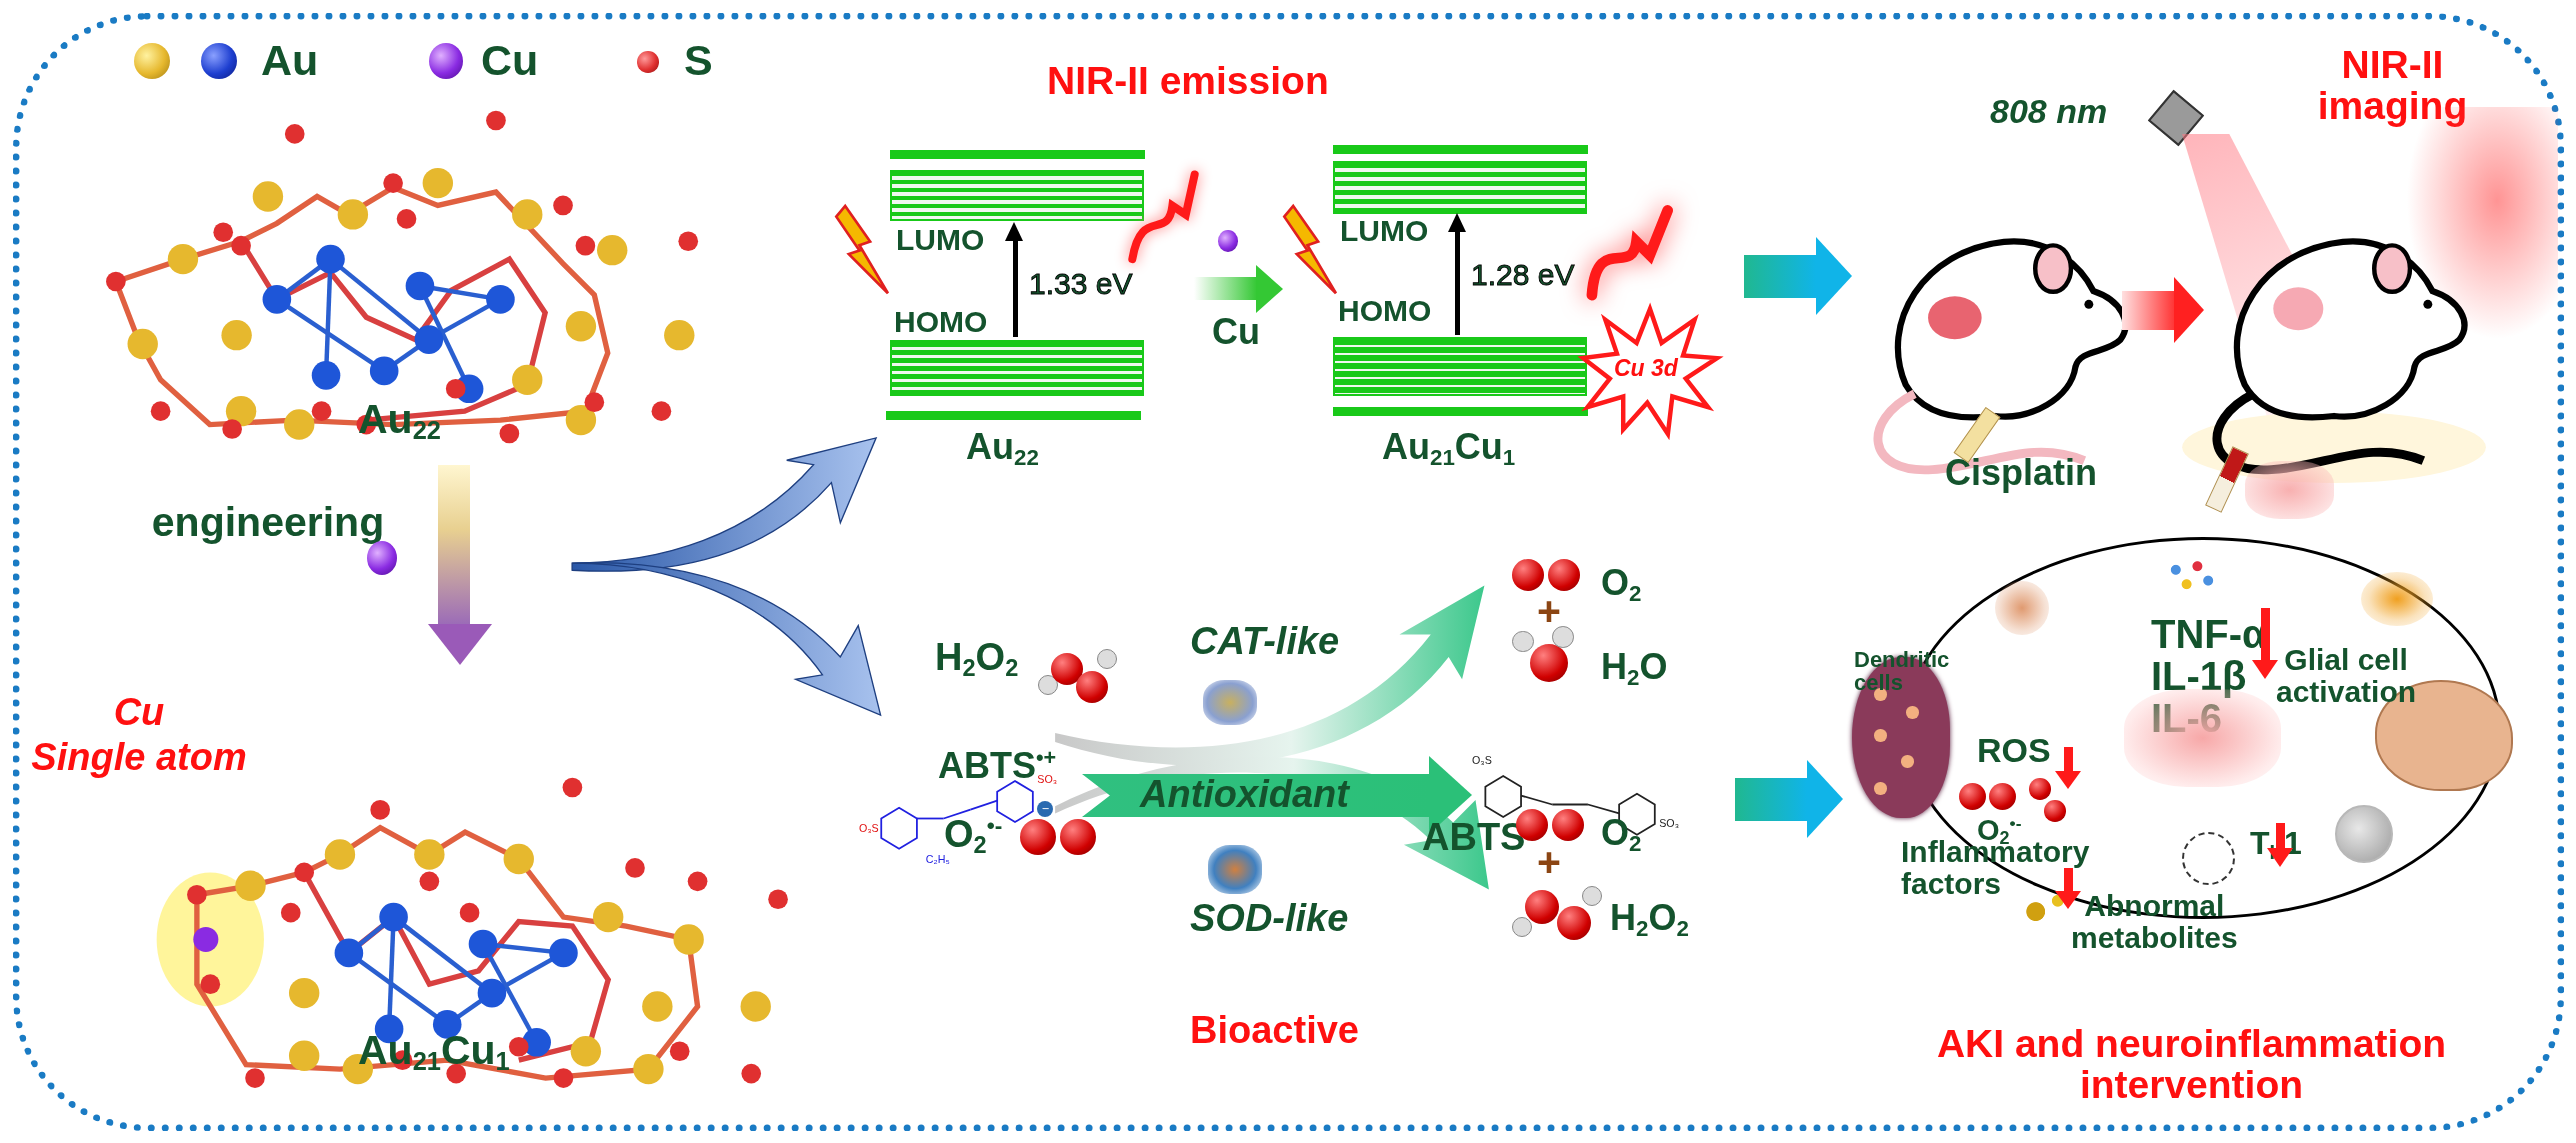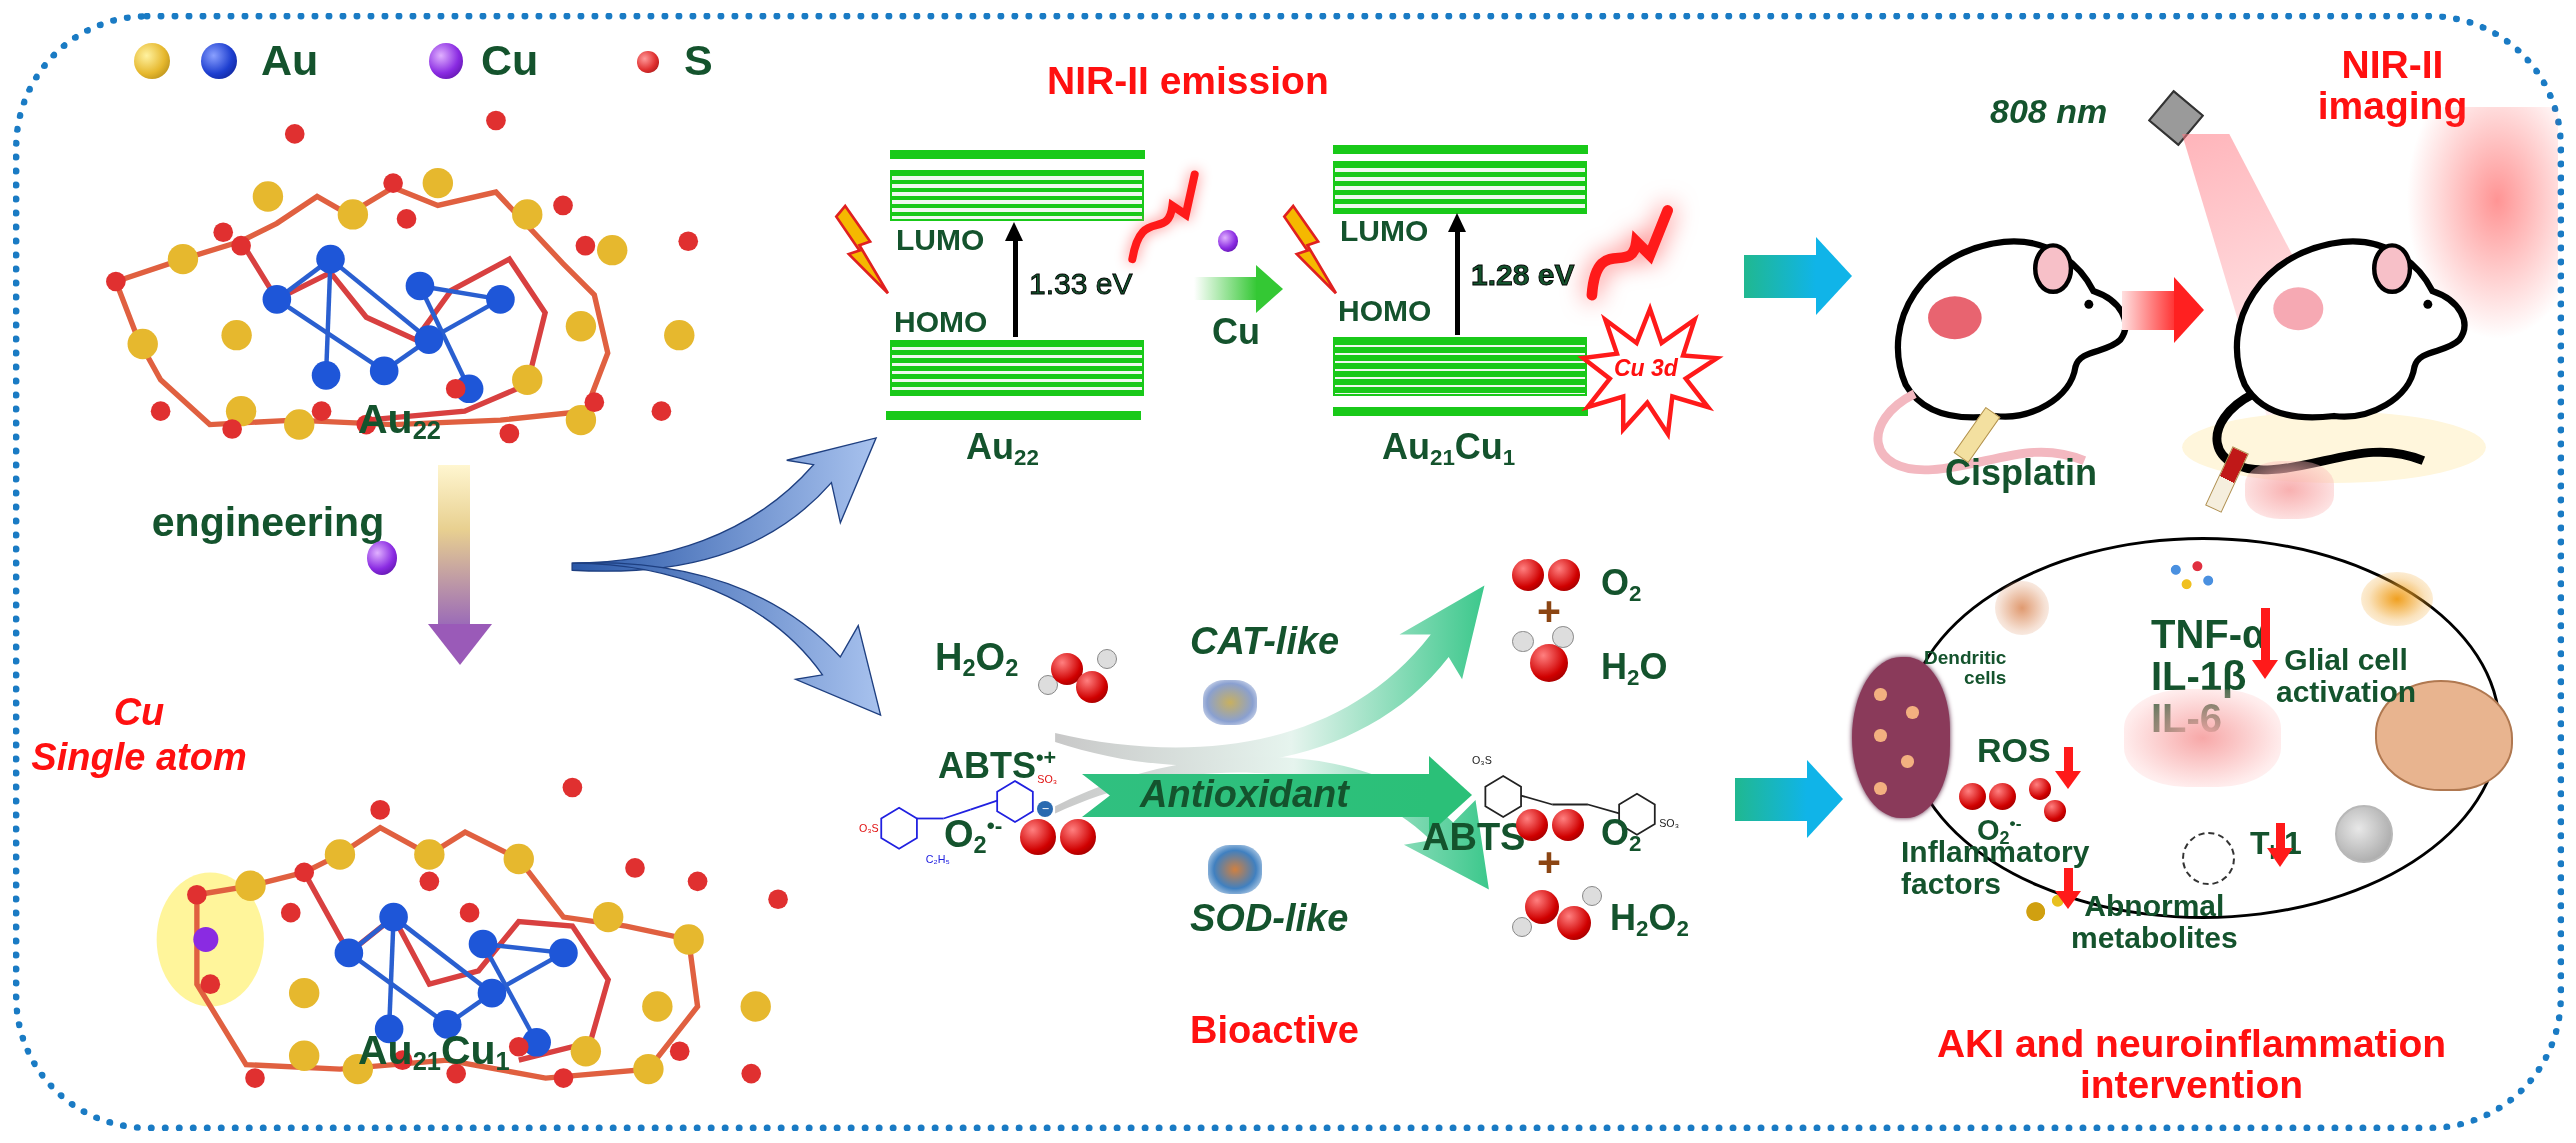--- a/index.html
+++ b/index.html
@@ -215,21 +215,21 @@
 
 <div>
   <div class="abs" style="left:1333px;top:145px;width:255px;height:9px;background:#19c919;"></div>
   <div class="abs" style="left:1333px;top:161px;width:250px;height:49px;background:repeating-linear-gradient(#19c919 0 5.4px,#f0f8f0 5.4px 9px);border:2.7px solid #19c919;"></div>
   <div class="abs" style="left:1333px;top:337px;width:250px;height:55px;background:repeating-linear-gradient(#19c919 0 6.3px,#f0f8f0 6.3px 8px);border:2.7px solid #19c919;"></div>
   <div class="abs" style="left:1333px;top:407px;width:255px;height:9px;background:#19c919;"></div>
   <div class="lbl" style="left:1340px;top:215px;font-size:30px;">LUMO</div>
   <div class="lbl" style="left:1338px;top:295px;font-size:30px;">HOMO</div>
   <div class="abs" style="left:1455px;top:228px;width:5.4px;height:107px;background:#000;"></div>
   <div class="abs" style="left:1448px;top:213px;width:0;height:0;border-left:9.8px solid transparent;border-right:9.8px solid transparent;border-bottom:19.7px solid #000;"></div>
-  <div class="lbl" style="left:1471px;top:259px;font-size:30px;font-weight:bold;-webkit-text-stroke:0.9px #000;">1.28 eV</div>
+  <div class="lbl" style="left:1471px;top:259px;font-size:30px;font-weight:normal;-webkit-text-stroke:0.9px #000;">1.28 eV</div>
   <div class="lbl" style="left:1382px;top:428px;font-size:36px;">
     <span>Au</span><sub>21</sub><span>Cu</span><sub>1</sub>
   </div>
   <svg style="left:1284px;top:206px;" width="54" height="89" viewBox="0 0 60 100">
     <polygon points="10,0 38,40 26,44 58,98 14,54 26,50 0,12" fill="#f5b800" stroke="#e02020" stroke-width="3"></polygon>
   </svg>
   <svg style="left:1583px;top:206px;" width="98" height="98" viewBox="0 0 110 110">
     <path d="M10,100 C15,30 55,80 60,40 L75,55 L95,5" fill="none" stroke="#ff1a1a" stroke-width="12" stroke-linecap="round" style="filter:drop-shadow(0 0 14px #ff6060);"></path>
   </svg>
   <svg style="left:1583px;top:309px;" width="134" height="125" viewBox="0 0 150 140">
@@ -369,21 +369,21 @@
   <div class="abs" style="left:54px;top:49px;width:12.5px;height:12.5px;border-radius:50%;background:#f3b080;"></div>
   <div class="abs" style="left:22.4px;top:72px;width:12.5px;height:12.5px;border-radius:50%;background:#f3b080;"></div>
   <div class="abs" style="left:49px;top:98px;width:12.5px;height:12.5px;border-radius:50%;background:#f3b080;"></div>
   <div class="abs" style="left:22.4px;top:125px;width:12.5px;height:12.5px;border-radius:50%;background:#f3b080;"></div>
 </div>
 <div class="abs" style="left:2375px;top:680px;width:134px;height:107px;border-radius:50% 55% 45% 50%;background:#e8b48f;border:2.7px solid #b07850;"></div>
 <div class="abs" style="left:1995px;top:581px;width:54px;height:54px;border-radius:50%;background:radial-gradient(#e09a70,rgba(224,154,112,0.3) 60%,rgba(255,255,255,0));"></div>
 <div class="abs" style="left:2361px;top:572px;width:72px;height:54px;border-radius:50%;background:radial-gradient(#f0a020,rgba(240,160,32,0.3) 55%,rgba(255,255,255,0));"></div>
 <div class="abs" style="left:2165px;top:559px;width:54px;height:36px;background:radial-gradient(circle at 20% 30%,#4a90e0 4.5px,transparent 5.4px),radial-gradient(circle at 60% 20%,#e03040 4.5px,transparent 5.4px),radial-gradient(circle at 40% 70%,#f0c020 4.5px,transparent 5.4px),radial-gradient(circle at 80% 60%,#4a90e0 4.5px,transparent 5.4px);"></div>
 
-<div class="lbl" style="left:1924px;top:648px;font-size:19px;text-align:right;">
+<div class="lbl" style="left:1854px;top:648px;font-size:22px;text-align:left;">
   <div>Dendritic</div>
   <div>cells</div>
 </div>
 <div class="lbl" style="left:2151px;top:613px;font-size:40px;">
   <div>TNF-α</div>
   <div>IL-1β</div>
   <div>IL-6</div>
 </div>
 <div class="lbl" style="left:2276px;top:644px;font-size:30px;text-align:center;">
   <div>Glial cell</div>

